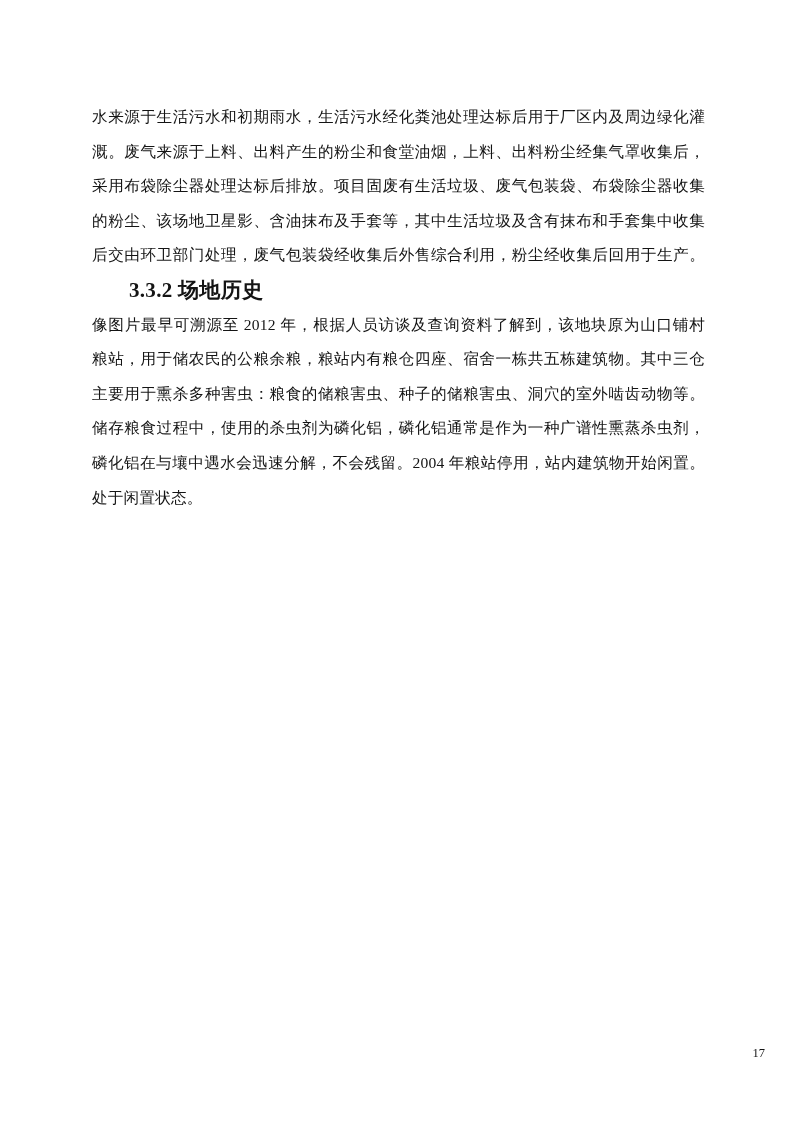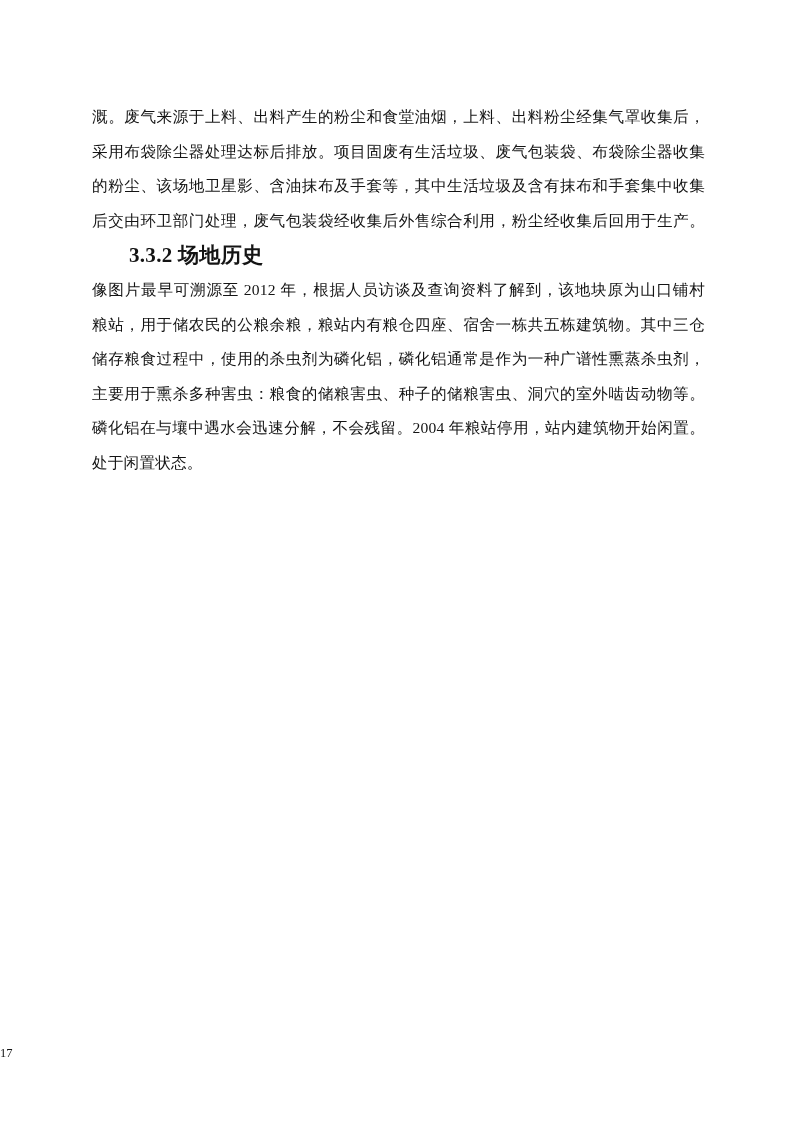--- a/index.html
+++ b/index.html
@@ -49,45 +49,46 @@
     font-size: 21px;
     font-weight: bold;
     padding-left: 37px;
     letter-spacing: 0.3px;
   }
   .page-footer {
     position: absolute;
     left: 0;
     top: 1046px;
     width: 765px;
-    text-align: left;
+    text-align: right;
     font-size: 12.5px;
     color: #141414;
   }
 </style>
 </head>
 <body>
 
 <div class="page">
   <div class="content">
 
     <div>
+      <div class="tline jline">水来源于生活污水和初期雨水，生活污水经化粪池处理达标后用于厂区内及周边绿化灌</div>
       <div class="tline jline">溉。废气来源于上料、出料产生的粉尘和食堂油烟，上料、出料粉尘经集气罩收集后，</div>
       <div class="tline jline">采用布袋除尘器处理达标后排放。项目固废有生活垃圾、废气包装袋、布袋除尘器收集</div>
       <div class="tline jline">的粉尘、该场地卫星影、含油抹布及手套等，其中生活垃圾及含有抹布和手套集中收集</div>
       <div class="tline jline">后交由环卫部门处理，废气包装袋经收集后外售综合利用，粉尘经收集后回用于生产。</div>
     </div>
 
     <div class="section-heading">3.3.2 场地历史</div>
 
     <div>
       <div class="tline jline">像图片最早可溯源至 2012 年，根据人员访谈及查询资料了解到，该地块原为山口铺村</div>
       <div class="tline jline">粮站，用于储农民的公粮余粮，粮站内有粮仓四座、宿舍一栋共五栋建筑物。其中三仓</div>
+      <div class="tline jline">主要用于熏杀多种害虫：粮食的储粮害虫、种子的储粮害虫、洞穴的室外啮齿动物等。</div>
       <div class="tline jline">储存粮食过程中，使用的杀虫剂为磷化铝，磷化铝通常是作为一种广谱性熏蒸杀虫剂，</div>
-      <div class="tline jline">主要用于熏杀多种害虫：粮食的储粮害虫、种子的储粮害虫、洞穴的室外啮齿动物等。</div>
       <div class="tline jline">磷化铝在与壤中遇水会迅速分解，不会残留。2004 年粮站停用，站内建筑物开始闲置。</div>
       <div class="tline lastline">处于闲置状态。</div>
     </div>
 
   </div>
 
   <div class="page-footer">17</div>
 </div>
 
 </body></html>

